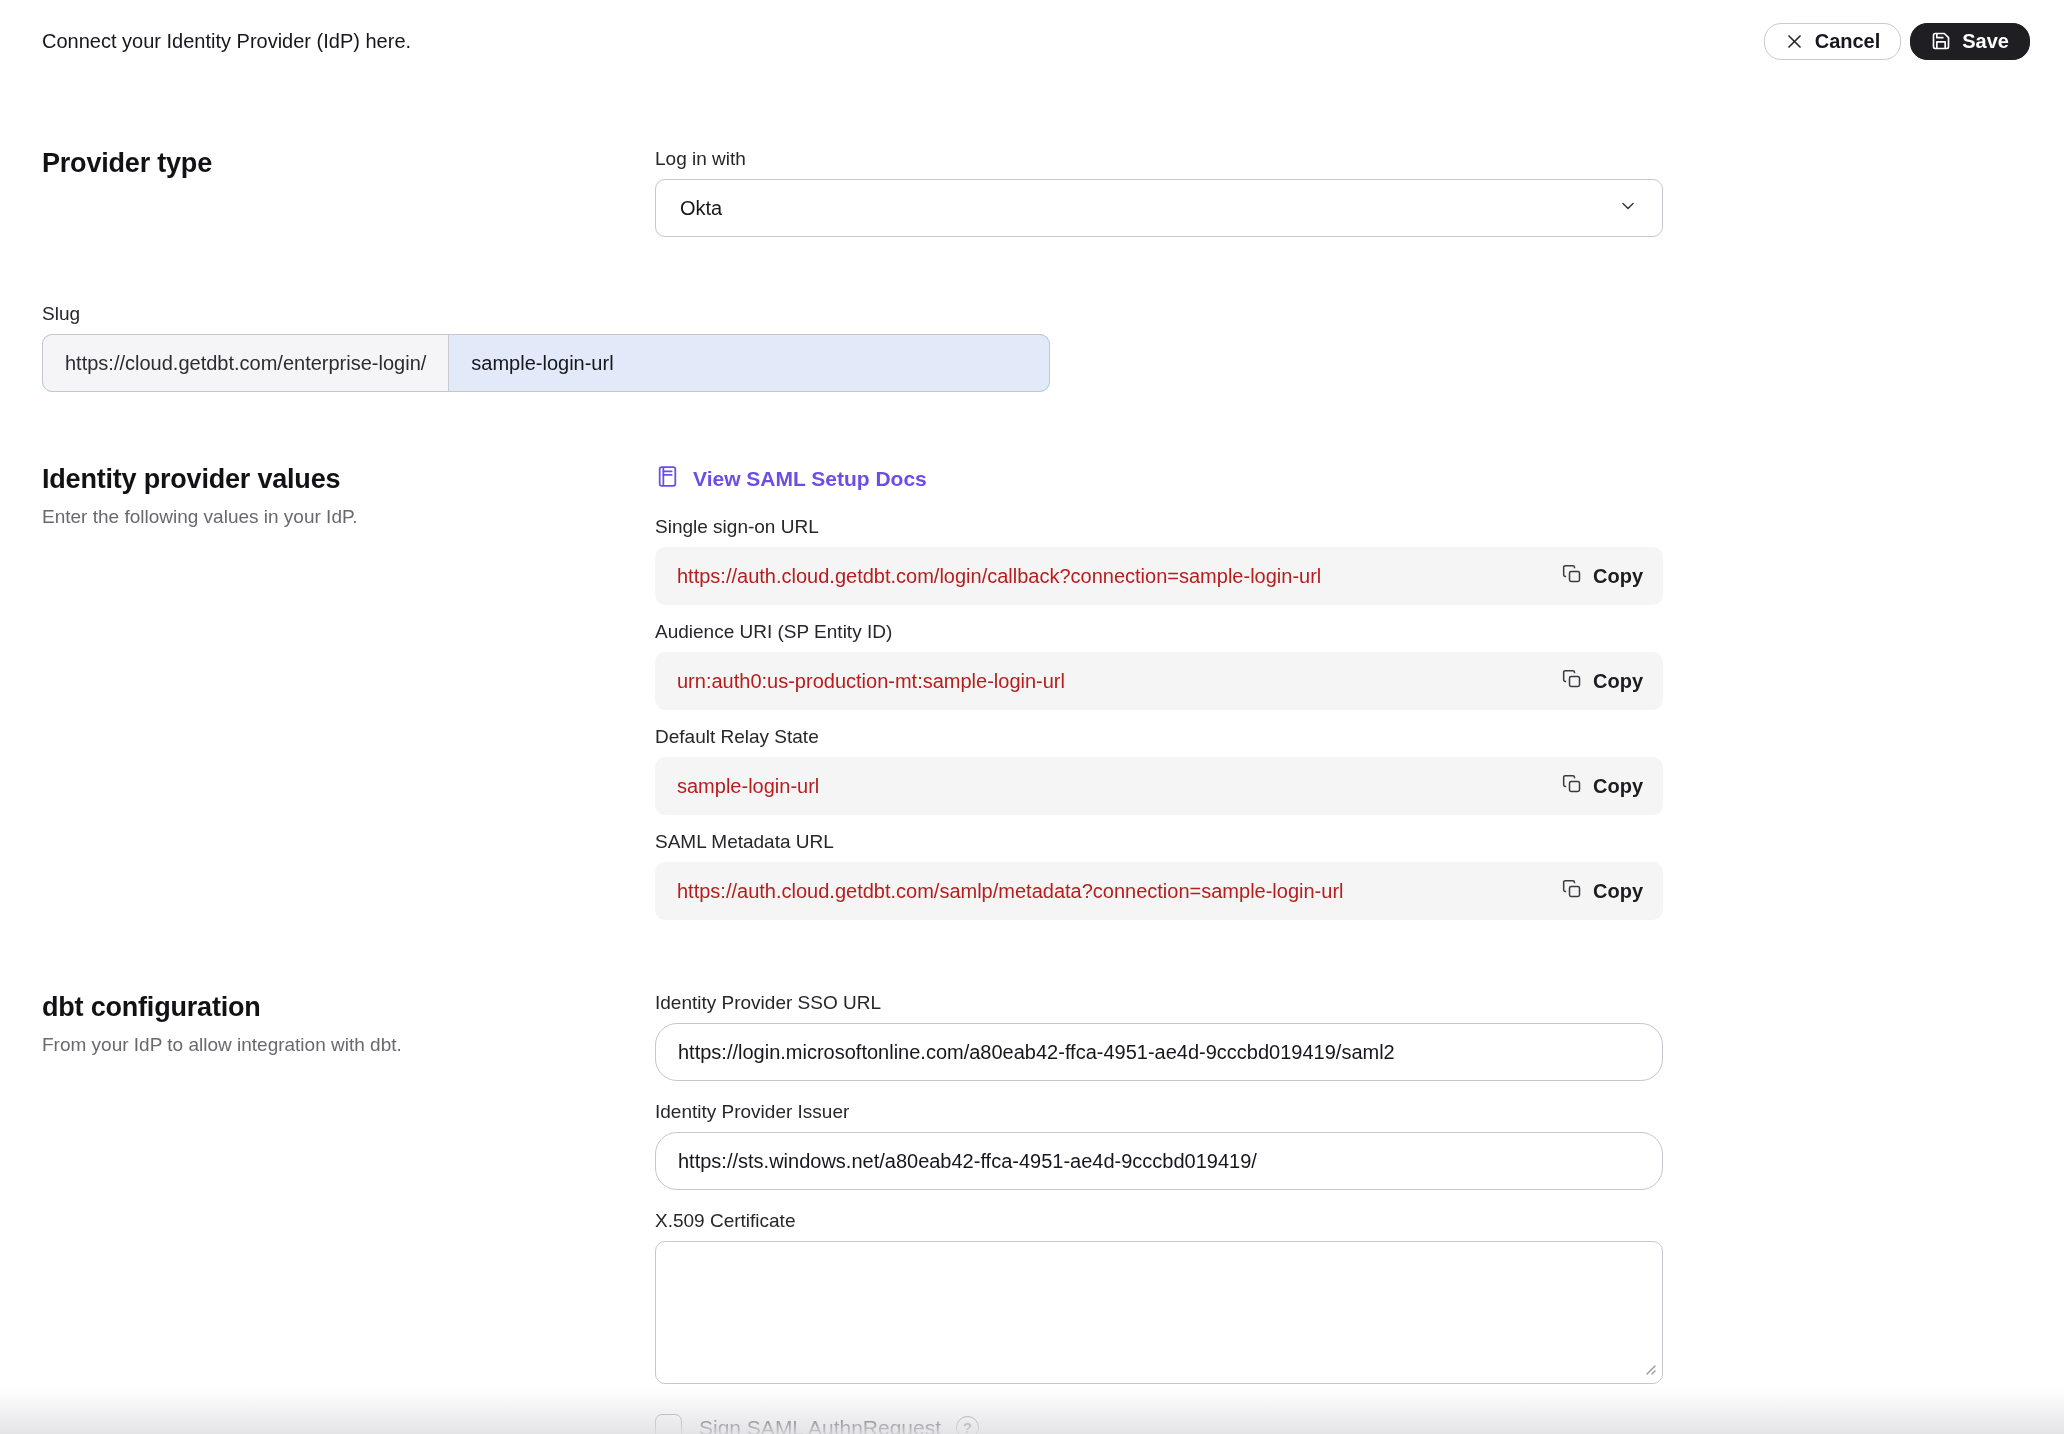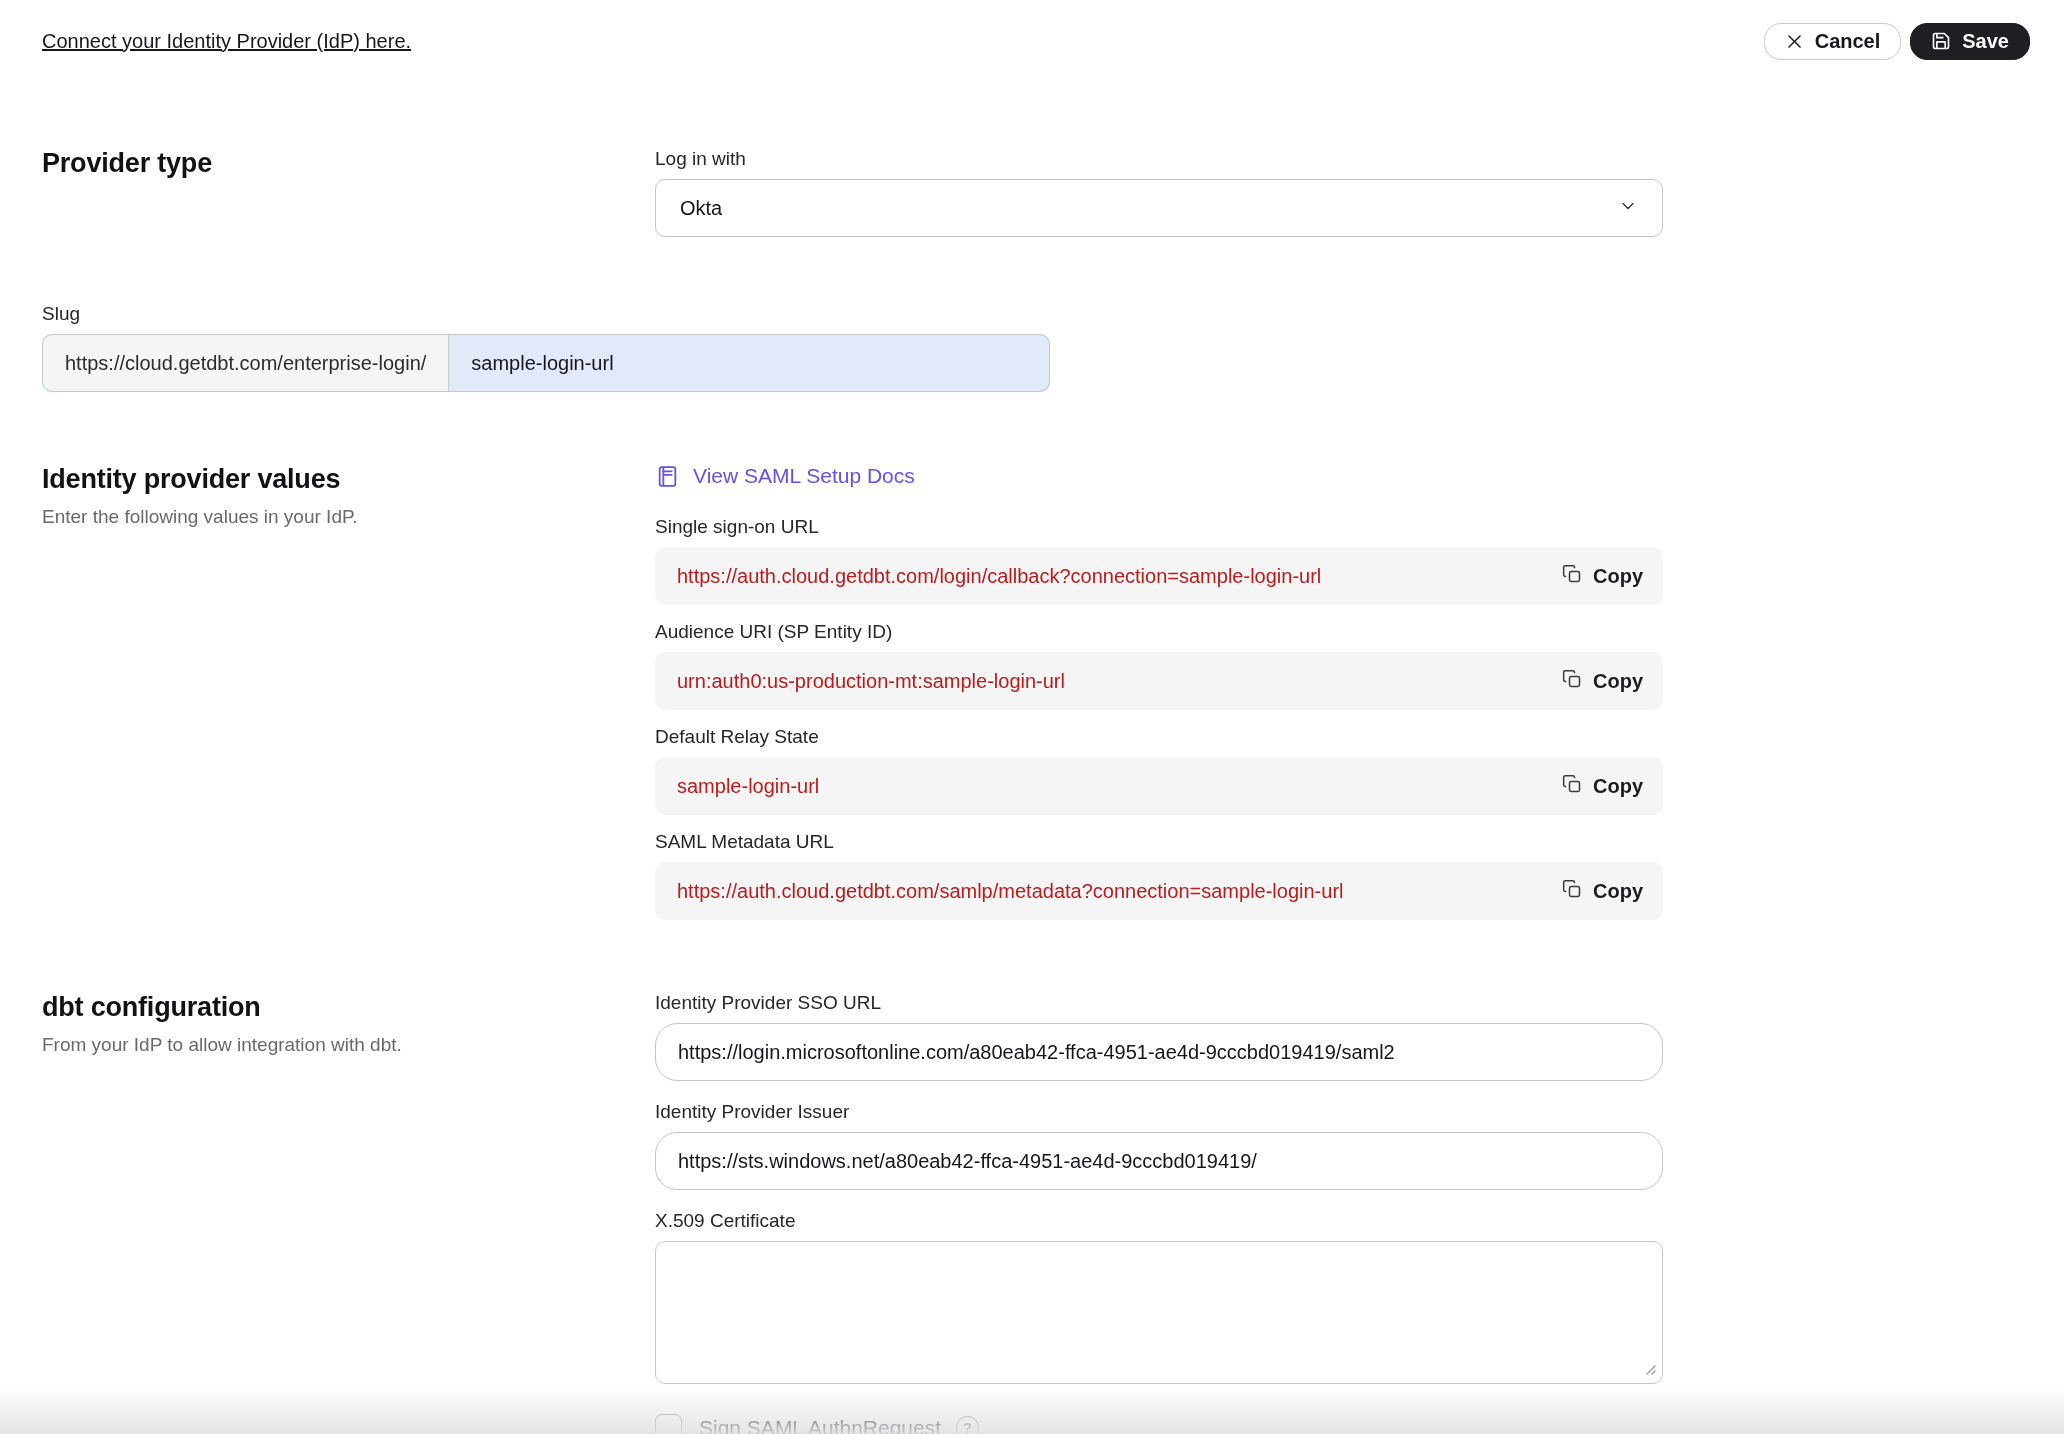--- a/index.html
+++ b/index.html
@@ -10,21 +10,21 @@
     color: #16161d;
     position: relative;
     overflow: hidden;
   }
 
   
   .header-row {
     display: flex; justify-content: space-between; align-items: center;
     padding: 18px 34px 0 42px; height: 64px;
   }
-  .header-desc { font-size: 20px; color: #16161d; text-decoration: underline; }
+  .header-desc { font-size: 20px; color: #16161d; }
   .header-actions { display: flex; gap: 9px; }
   .btn {
     height: 37px; border-radius: 17px; display: inline-flex; align-items: center;
     gap: 11px; font-size: 20px; font-weight: 700; padding: 0 20px;
     font-family: inherit; cursor: pointer;
   }
   .btn-cancel { background: #fff; border: 1px solid #c9c9cf; color: #16161d; }
   .btn-save { background: #1e1e23; border: 1px solid #1e1e23; color: #fff; }
   .btn svg { display: block; }
 
@@ -60,22 +60,22 @@
     background: #f5f5f7; display: flex; align-items: center; padding: 0 22px;
     font-size: 20px; color: #2c2c31; border-right: 1px solid #c9c9cf; white-space: nowrap;
   }
   .slug-input {
     flex: 1; border: none; outline: none; background: #e2e9f9;
     font-size: 20px; color: #16161d; padding: 0 22px; font-family: inherit; min-width: 0;
   }
 
   
   .docs-link {
-    display: inline-flex; align-items: flex-start; gap: 13px;
-    color: #6b4ee6; font-size: 21px; font-weight: 400; text-decoration: none;
+    display: inline-flex; align-items: center; gap: 13px;
+    color: #6b4ee6; font-size: 21px; font-weight: 700; text-decoration: none;
     margin-bottom: 22px; cursor: pointer;
   }
 
   .field-group { margin-bottom: 16px; }
   .readonly-box {
     height: 58px; background: #f5f5f6; border-radius: 10px;
     display: flex; align-items: center; justify-content: space-between;
     padding: 0 20px 0 22px;
   }
   .readonly-value { font-size: 20px; color: #b91c1c; white-space: nowrap; overflow: hidden; }

